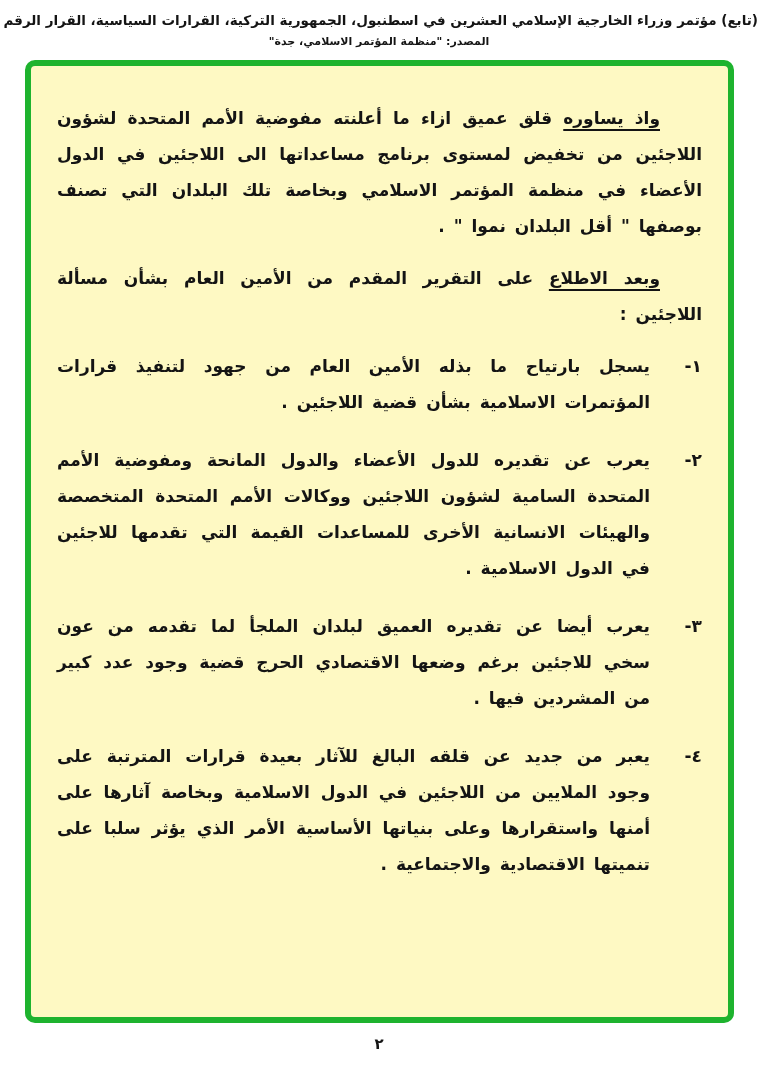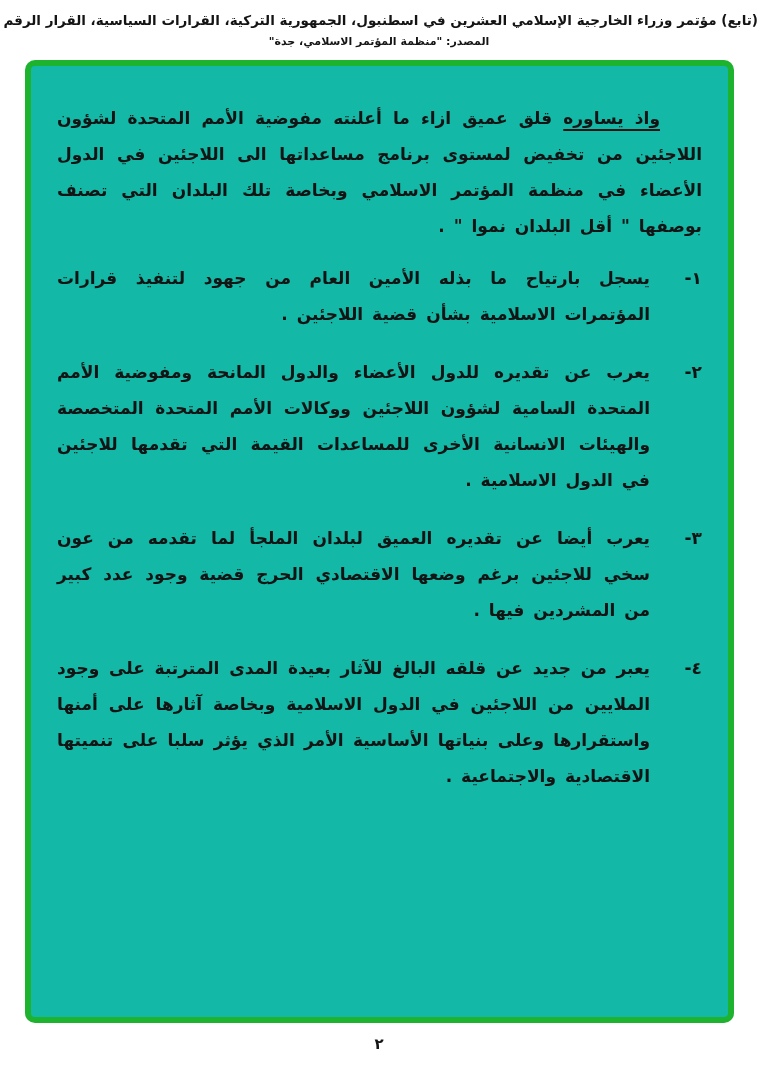--- a/index.html
+++ b/index.html
@@ -38,21 +38,21 @@
     margin-top: 1px;
   }
   .frame {
     box-sizing: border-box;
     margin: 9px 24px 0 25px;
     margin-left: 25px;
     width: 709px;
     height: 963px;
     border: 6px solid #1eb32e;
     border-radius: 10px;
-    background: #14b8a6;
+    background: #fef9c3;
   }
   .content {
     direction: rtl;
     padding: 34px 26px 0 26px;
     font-size: 17px;
     font-weight: 700;
     line-height: 36px;
     word-spacing: 3px;
     text-align: justify;
   }
@@ -96,41 +96,42 @@
     <div class="h1">(تابع) مؤتمر وزراء الخارجية الإسلامي العشرين في اسطنبول، الجمهورية التركية، القرارات السياسية، القرار الرقم ٢٠/٣١-س</div>
     <div class="h2">المصدر: "منظمة المؤتمر الاسلامي، جدة"</div>
   </header>
 
   <div class="frame" style="border-color: rgb(30, 179, 46);">
     <div class="content" lang="ar">
 
       <p class="para"><span class="lead">واذ يساوره</span><span> قلق عميق ازاء ما أعلنته مفوضية الأمم المتحدة لشؤون اللاجئين من تخفيض لمستوى برنامج مساعداتها الى اللاجئين في الدول الأعضاء في منظمة المؤتمر الاسلامي وبخاصة تلك البلدان التي تصنف بوصفها " أقل البلدان نموا " .</span></p>
 
 
+      <p class="para"><span class="lead">وبعد الاطلاع</span><span> على التقرير المقدم من الأمين العام بشأن مسألة اللاجئين :</span></p>
 
       <div class="items">
 
         <div class="item">
           <span class="num">١-</span>
           <span class="itxt">يسجل بارتياح ما بذله الأمين العام من جهود لتنفيذ قرارات المؤتمرات الاسلامية بشأن قضية اللاجئين .</span>
         </div>
 
         <div class="item">
           <span class="num">٢-</span>
           <span class="itxt">يعرب عن تقديره للدول الأعضاء والدول المانحة ومفوضية الأمم المتحدة السامية لشؤون اللاجئين ووكالات الأمم المتحدة المتخصصة والهيئات الانسانية الأخرى للمساعدات القيمة التي تقدمها للاجئين في الدول الاسلامية .</span>
         </div>
 
         <div class="item">
           <span class="num">٣-</span>
           <span class="itxt">يعرب أيضا عن تقديره العميق لبلدان الملجأ لما تقدمه من عون سخي للاجئين برغم وضعها الاقتصادي الحرج قضية وجود عدد كبير من المشردين فيها .</span>
         </div>
 
         <div class="item">
           <span class="num">٤-</span>
-          <span class="itxt">يعبر من جديد عن قلقه البالغ للآثار بعيدة المدى المترتبة على وجود الملايين من اللاجئين في الدول الاسلامية وبخاصة آثارها على أمنها واستقرارها وعلى بنياتها الأساسية الأمر الذي يؤثر سلبا على تنميتها الاقتصادية والاجتماعية .</span>
+          <span class="itxt">يعبر من جديد عن قلقه البالغ للآثار بعيدة قرارات المترتبة على وجود الملايين من اللاجئين في الدول الاسلامية وبخاصة آثارها على أمنها واستقرارها وعلى بنياتها الأساسية الأمر الذي يؤثر سلبا على تنميتها الاقتصادية والاجتماعية .</span>
         </div>
 
       </div>
     </div>
   </div>
 
   <div class="pagenum">٢</div>
 
 </div>
 

